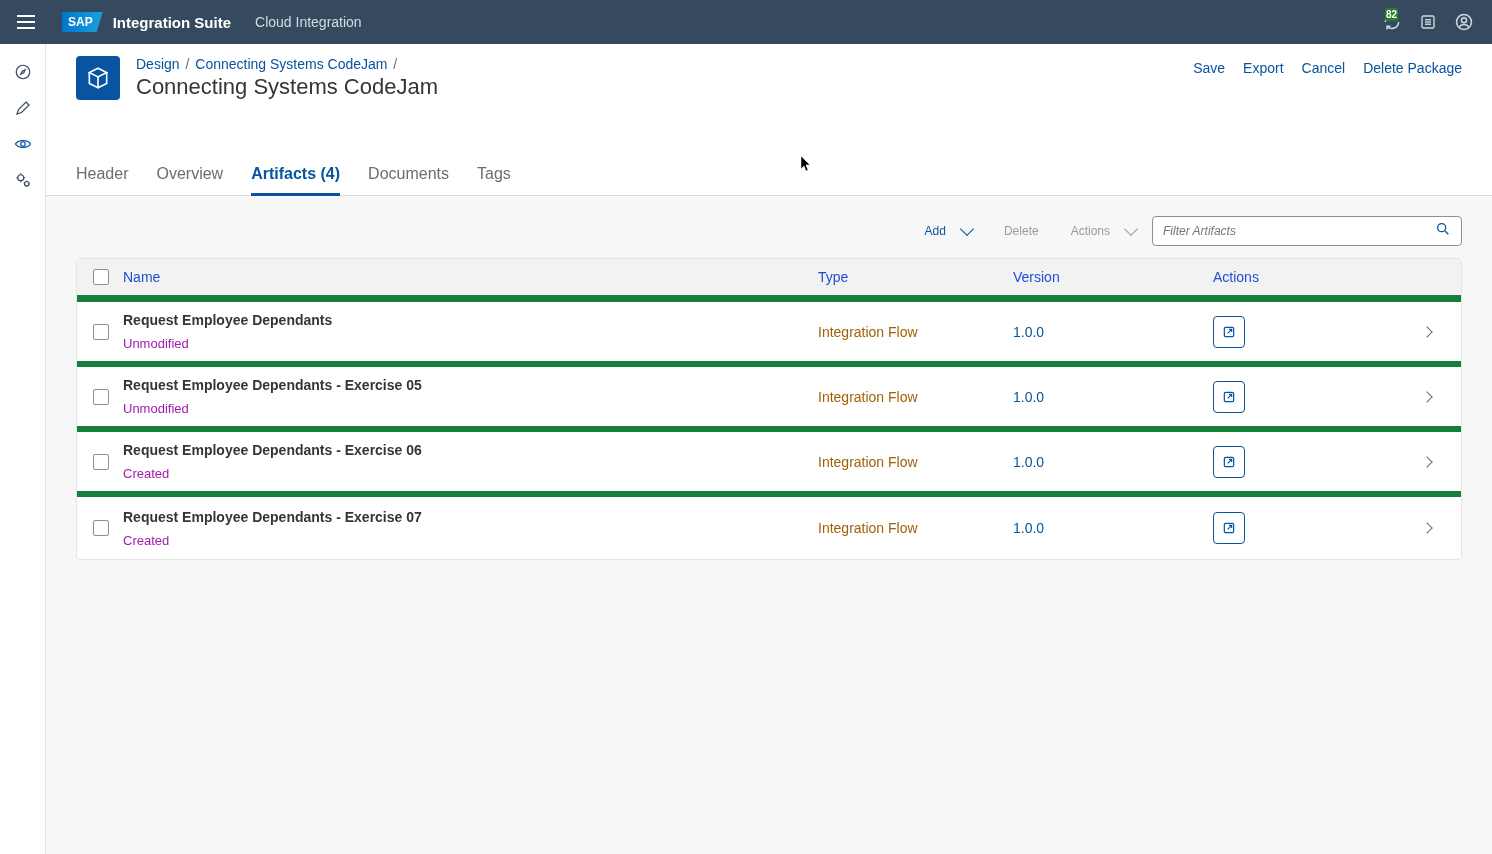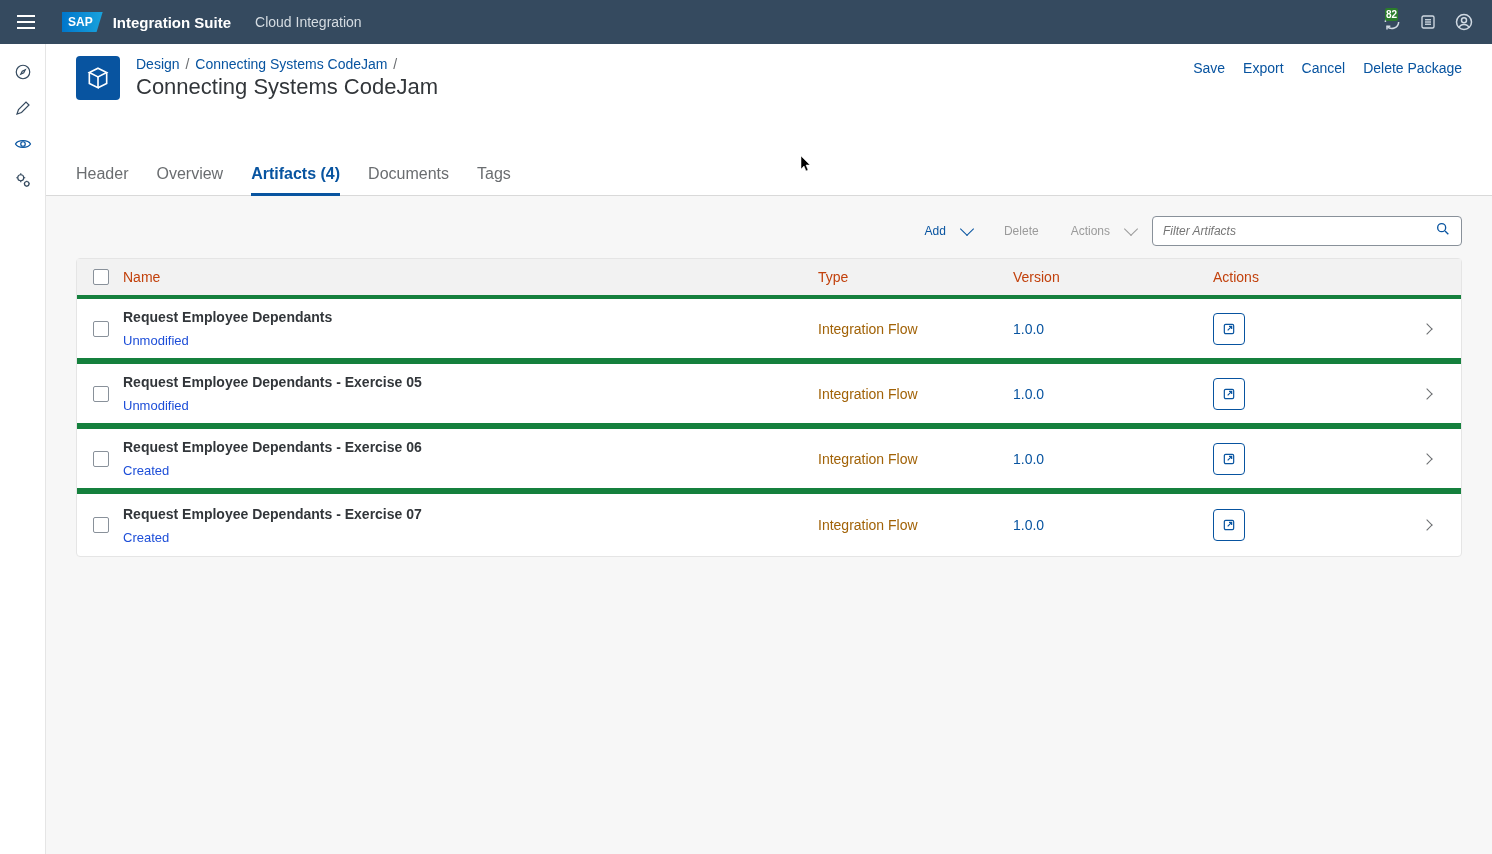--- a/index.html
+++ b/index.html
@@ -229,24 +229,24 @@
       cursor: pointer;
     }
     .table {
       background: #fff;
       border: 1px solid #e5e5e5;
       border-radius: 4px;
     }
     .table-header {
       display: flex;
       align-items: center;
-      border-bottom: 4px solid #15803d;
+      border-bottom: 7px solid #15803d;
       padding: 10px 8px;
       font-size: 14px;
-      color: #c2410c;
+      color: #1d4ed8;
       background: #f2f2f2;
     }
     .col-check { width: 32px; display: flex; justify-content: center; }
     .col-name { flex: 1; padding-left: 6px; }
     .col-type { width: 195px; }
     .col-version { width: 200px; }
     .col-actions { width: 210px; }
     .col-nav { width: 30px; }
     .table-row {
       display: flex;
@@ -263,21 +263,21 @@
       border: 1px solid #89919a;
       border-radius: 2px;
       background: #fff;
       cursor: pointer;
     }
     .row-name {
       font-weight: 600;
       color: #32363a;
     }
     .row-sub {
-      color: #1d4ed8;
+      color: #a21caf;
       font-size: 13px;
       margin-top: 8px;
     }
     .row-type { color: #a16207; }
     .row-version { color: #0854a0; cursor: pointer; }
     .action-icon-btn {
       width: 32px;
       height: 32px;
       border: 1px solid #0854a0;
       border-radius: 4px;

